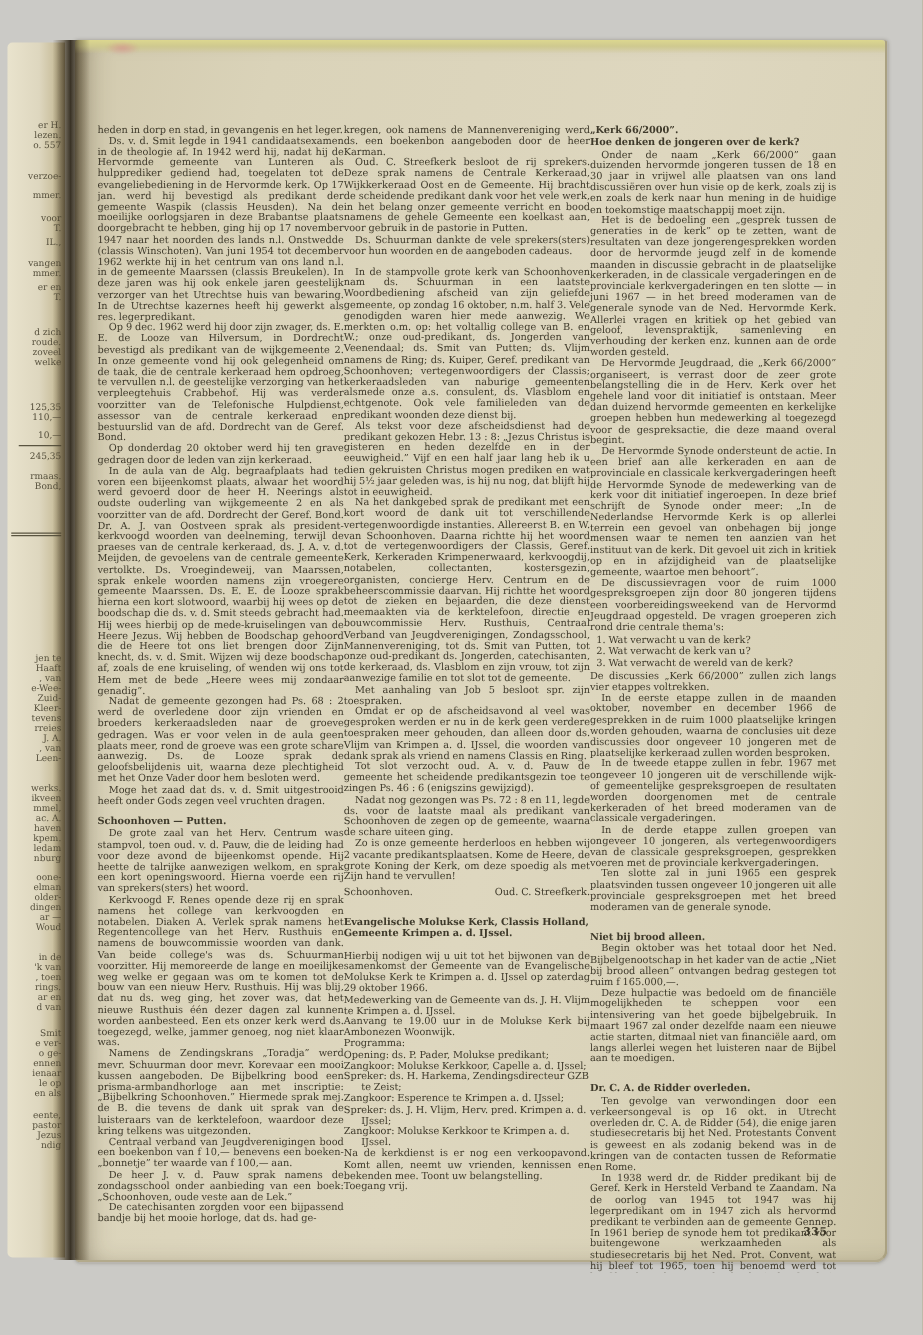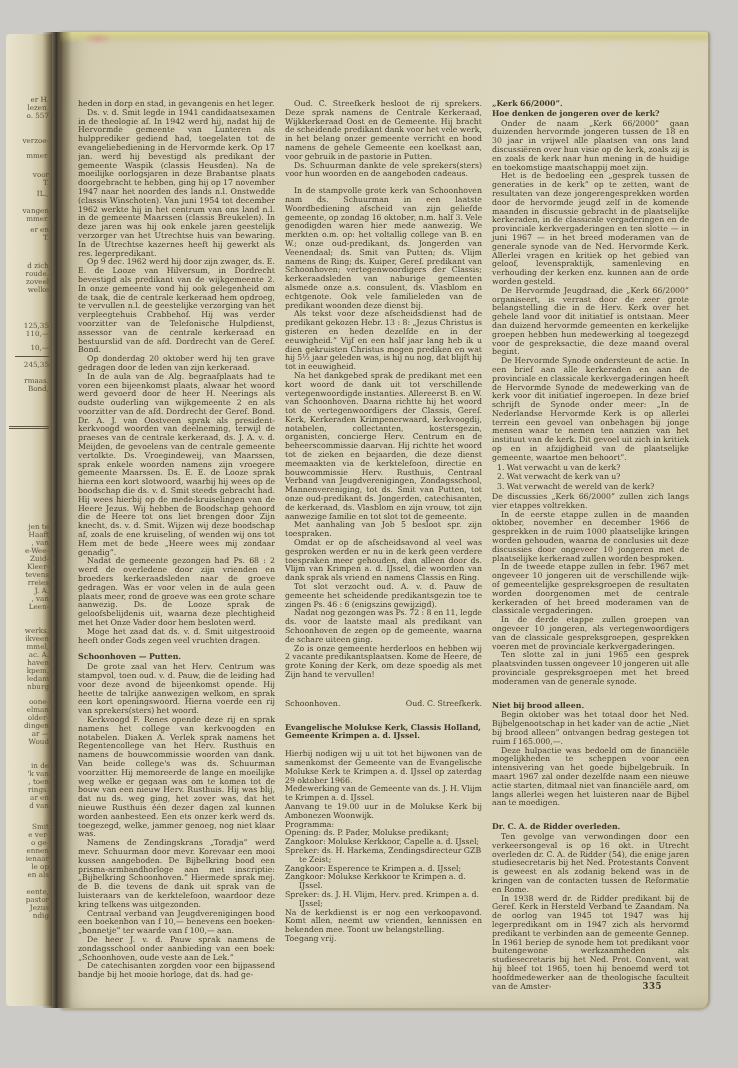--- a/index.html
+++ b/index.html
@@ -46,33 +46,33 @@
     content:"";position:absolute;left:0;top:0;right:0;height:11px;
     background:linear-gradient(180deg,#dcd78f 0%,#cfc98f 45%,rgba(207,201,143,0) 100%);
     border-radius:2px 3px 0 0;
   }
   .smudge{
     position:absolute;left:84px;top:33px;width:28px;height:11px;z-index:4;
     background:radial-gradient(ellipse at center,rgba(214,128,140,0.55),rgba(214,128,140,0) 70%);
     filter:blur(1px);
   }
   .columns{
-    position:absolute;left:18px;top:68px;display:flex;gap:10px;height:918px;overflow:hidden;
+    position:absolute;left:18px;top:68px;display:flex;height:918px;overflow:hidden;
   }
   .col{
     width:197px;flex:0 0 197px;
     font-size:7.8px;line-height:8.8px;color:#3f3a2b;
     text-align:justify;word-spacing:-0.2px;
   }
   .col .para{text-indent:9px;}
   .col .cont{text-indent:0;}
   .col .heading{font-weight:700;text-align:left;margin-bottom:1px;}
   .col .hang{padding-left:14px;text-indent:-14px;text-align:left;}
   .col .listitem{padding-left:5px;text-align:left;margin:1px 0;}
-  .col .sig{display:flex;justify-content:space-between;margin-top:20px;}
+  .col .sig{display:flex;justify-content:space-between;margin-top:4px;}
   .col .gap{height:8px;}
   .col .gap2{height:15px;}
   .page-number{
     position:absolute;right:46px;top:949px;
     font-weight:700;font-size:8.6px;color:#3c3727;letter-spacing:0.5px;
   }
 </style>
 </head>
 <body>
 
@@ -160,20 +160,21 @@
           <div class="gap"></div>
           <div class="heading">Schoonhoven — Putten.</div>
           <div class="para">De grote zaal van het Herv. Centrum was stampvol, toen oud. v. d. Pauw, die de leiding had voor deze avond de bijeenkomst opende. Hij heette de talrijke aanwezigen welkom, en sprak een kort openingswoord. Hierna voerde een rij van sprekers(sters) het woord.</div>
           <div class="para">Kerkvoogd F. Renes opende deze rij en sprak namens het college van kerkvoogden en notabelen. Diaken A. Verlek sprak namens het Regentencollege van het Herv. Rusthuis en namens de bouwcommissie woorden van dank. Van beide college's was ds. Schuurman voorzitter. Hij memoreerde de lange en moeilijke weg welke er gegaan was om te komen tot de bouw van een nieuw Herv. Rusthuis. Hij was blij, dat nu ds. weg ging, het zover was, dat het nieuwe Rusthuis één dezer dagen zal kunnen worden aanbesteed. Een ets onzer kerk werd ds. toegezegd, welke, jammer genoeg, nog niet klaar was.</div>
           <div class="para">Namens de Zendingskrans „Toradja” werd mevr. Schuurman door mevr. Korevaar een mooi kussen aangeboden. De Bijbelkring bood een prisma-armbandhorloge aan met inscriptie: „Bijbelkring Schoonhoven.” Hiermede sprak mej. de B. die tevens de dank uit sprak van de luisteraars van de kerktelefoon, waardoor deze kring telkens was uitgezonden.</div>
           <div class="para">Centraal verband van Jeugdverenigingen bood een boekenbon van f 10,— benevens een boeken-„bonnetje” ter waarde van f 100,— aan.</div>
           <div class="para">De heer J. v. d. Pauw sprak namens de zondagsschool onder aanbieding van een boek: „Schoonhoven, oude veste aan de Lek.”</div>
           <div class="para">De catechisanten zorgden voor een bijpassend bandje bij het mooie horloge, dat ds. had ge-</div>
         </div>
       <div class="col">
+          <div class="cont">kregen, ook namens de Mannenvereniging werd ds. een boekenbon aangeboden door de heer Karman.</div>
           <div class="para">Oud. C. Streefkerk besloot de rij sprekers. Deze sprak namens de Centrale Kerkeraad, Wijkkerkeraad Oost en de Gemeente. Hij bracht de scheidende predikant dank voor het vele werk, in het belang onzer gemeente verricht en bood namens de gehele Gemeente een koelkast aan, voor gebruik in de pastorie in Putten.</div>
           <div class="para">Ds. Schuurman dankte de vele sprekers(sters) voor hun woorden en de aangeboden cadeaus.</div>
           <div class="gap"></div>
           <div class="para">In de stampvolle grote kerk van Schoonhoven nam ds. Schuurman in een laatste Woordbediening afscheid van zijn geliefde gemeente, op zondag 16 oktober, n.m. half 3. Vele genodigden waren hier mede aanwezig. We merkten o.m. op: het voltallig college van B. en W.; onze oud-predikant, ds. Jongerden van Veenendaal; ds. Smit van Putten; ds. Vlijm namens de Ring; ds. Kuiper, Geref. predikant van Schoonhoven; vertegenwoordigers der Classis; kerkeraadsleden van naburige gemeenten alsmede onze a.s. consulent, ds. Vlasblom en echtgenote. Ook vele familieleden van de predikant woonden deze dienst bij.</div>
           <div class="para">Als tekst voor deze afscheidsdienst had de predikant gekozen Hebr. 13 : 8: „Jezus Christus is gisteren en heden dezelfde en in der eeuwigheid.” Vijf en een half jaar lang heb ik u dien gekruisten Christus mogen prediken en wat hij 5½ jaar geleden was, is hij nu nog, dat blijft hij tot in eeuwigheid.</div>
           <div class="para">Na het dankgebed sprak de predikant met een kort woord de dank uit tot verschillende vertegenwoordigde instanties. Allereerst B. en W. van Schoonhoven. Daarna richtte hij het woord tot de vertegenwoordigers der Classis, Geref. Kerk, Kerkeraden Krimpenerwaard, kerkvoogdij, notabelen, collectanten, kostersgezin, organisten, concierge Herv. Centrum en de beheerscommissie daarvan. Hij richtte het woord tot de zieken en bejaarden, die deze dienst meemaakten via de kerktelefoon, directie en bouwcommissie Herv. Rusthuis, Centraal Verband van Jeugdverenigingen, Zondagsschool, Mannenvereniging, tot ds. Smit van Putten, tot onze oud-predikant ds. Jongerden, catechisanten, de kerkeraad, ds. Vlasblom en zijn vrouw, tot zijn aanwezige familie en tot slot tot de gemeente.</div>
           <div class="para">Met aanhaling van Job 5 besloot spr. zijn toespraken.</div>
           <div class="para">Omdat er op de afscheidsavond al veel was gesproken werden er nu in de kerk geen verdere toespraken meer gehouden, dan alleen door ds. Vlijm van Krimpen a. d. IJssel, die woorden van dank sprak als vriend en namens Classis en Ring.</div>
           <div class="para">Tot slot verzocht oud. A. v. d. Pauw de gemeente het scheidende predikantsgezin toe te zingen Ps. 46 : 6 (enigszins gewijzigd).</div>
           <div class="para">Nadat nog gezongen was Ps. 72 : 8 en 11, legde ds. voor de laatste maal als predikant van Schoonhoven de zegen op de gemeente, waarna de schare uiteen ging.</div>
@@ -186,32 +187,33 @@
           <div class="heading">Evangelische Molukse Kerk, Classis Holland, Gemeente Krimpen a. d. IJssel.</div>
           <div class="gap"></div>
           <div class="cont">Hierbij nodigen wij u uit tot het bijwonen van de samenkomst der Gemeente van de Evangelische Molukse Kerk te Krimpen a. d. IJssel op zaterdag 29 oktober 1966.</div>
           <div class="cont">Medewerking van de Gemeente van ds. J. H. Vlijm te Krimpen a. d. IJssel.</div>
           <div class="cont">Aanvang te 19.00 uur in de Molukse Kerk bij Ambonezen Woonwijk.</div>
           <div class="cont">Programma:</div>
           <div class="hang">Opening: ds. P. Pader, Molukse predikant;</div>
           <div class="hang">Zangkoor: Molukse Kerkkoor, Capelle a. d. IJssel;</div>
           <div class="hang">Spreker: ds. H. Harkema, Zendingsdirecteur GZB te Zeist;</div>
           <div class="hang">Zangkoor: Esperence te Krimpen a. d. IJssel;</div>
+          <div class="hang">Spreker: ds. J. H. Vlijm, Herv. pred. Krimpen a. d. IJssel;</div>
           <div class="hang">Zangkoor: Molukse Kerkkoor te Krimpen a. d. IJssel.</div>
-          <div class="hang">Spreker: ds. J. H. Vlijm, Herv. pred. Krimpen a. d. IJssel;</div>
           <div class="cont">Na de kerkdienst is er nog een verkoopavond. Komt allen, neemt uw vrienden, kennissen en bekenden mee. Toont uw belangstelling.</div>
           <div class="cont">Toegang vrij.</div>
         </div>
       <div class="col">
           <div class="heading">„Kerk 66/2000”.</div>
           <div class="heading">Hoe denken de jongeren over de kerk?</div>
           <div class="para">Onder de naam „Kerk 66/2000” gaan duizenden hervormde jongeren tussen de 18 en 30 jaar in vrijwel alle plaatsen van ons land discussiëren over hun visie op de kerk, zoals zij is en zoals de kerk naar hun mening in de huidige en toekomstige maatschappij moet zijn.</div>
           <div class="para">Het is de bedoeling een „gesprek tussen de generaties in de kerk” op te zetten, want de resultaten van deze jongerengesprekken worden door de hervormde jeugd zelf in de komende maanden in discussie gebracht in de plaatselijke kerkeraden, in de classicale vergaderingen en de provinciale kerkvergaderingen en ten slotte — in juni 1967 — in het breed moderamen van de generale synode van de Ned. Hervormde Kerk. Allerlei vragen en kritiek op het gebied van geloof, levenspraktijk, samenleving en verhouding der kerken enz. kunnen aan de orde worden gesteld.</div>
           <div class="para">De Hervormde Jeugdraad, die „Kerk 66/2000” organiseert, is verrast door de zeer grote belangstelling die in de Herv. Kerk over het gehele land voor dit initiatief is ontstaan. Meer dan duizend hervormde gemeenten en kerkelijke groepen hebben hun medewerking al toegezegd voor de gespreksactie, die deze maand overal begint.</div>
           <div class="para">De Hervormde Synode ondersteunt de actie. In een brief aan alle kerkeraden en aan de provinciale en classicale kerkvergaderingen heeft de Hervormde Synode de medewerking van de kerk voor dit initiatief ingeroepen. In deze brief schrijft de Synode onder meer: „In de Nederlandse Hervormde Kerk is op allerlei terrein een gevoel van onbehagen bij jonge mensen waar te nemen ten aanzien van het instituut van de kerk. Dit gevoel uit zich in kritiek op en in afzijdigheid van de plaatselijke gemeente, waartoe men behoort”.</div>
+          <div class="para">De discussievragen voor de ruim 1000 gespreksgroepen zijn door 80 jongeren tijdens een voorbereidingsweekend van de Hervormd Jeugdraad opgesteld. De vragen groeperen zich rond drie centrale thema's:</div>
           <div class="listitem">1.  Wat verwacht u van de kerk?</div>
           <div class="listitem">2.  Wat verwacht de kerk van u?</div>
           <div class="listitem">3.  Wat verwacht de wereld van de kerk?</div>
           <div class="cont">De discussies „Kerk 66/2000” zullen zich langs vier etappes voltrekken.</div>
           <div class="para">In de eerste etappe zullen in de maanden oktober, november en december 1966 de gesprekken in de ruim 1000 plaatselijke kringen worden gehouden, waarna de conclusies uit deze discussies door ongeveer 10 jongeren met de plaatselijke kerkeraad zullen worden besproken.</div>
           <div class="para">In de tweede etappe zullen in febr. 1967 met ongeveer 10 jongeren uit de verschillende wijk- of gemeentelijke gespreksgroepen de resultaten worden doorgenomen met de centrale kerkeraden of het breed moderamen van de classicale vergaderingen.</div>
           <div class="para">In de derde etappe zullen groepen van ongeveer 10 jongeren, als vertegenwoordigers van de classicale gespreksgroepen, gesprekken voeren met de provinciale kerkvergaderingen.</div>
           <div class="para">Ten slotte zal in juni 1965 een gesprek plaatsvinden tussen ongeveer 10 jongeren uit alle provinciale gespreksgroepen met het breed moderamen van de generale synode.</div>
           <div class="gap2"></div>
           <div class="heading">Niet bij brood alleen.</div>

